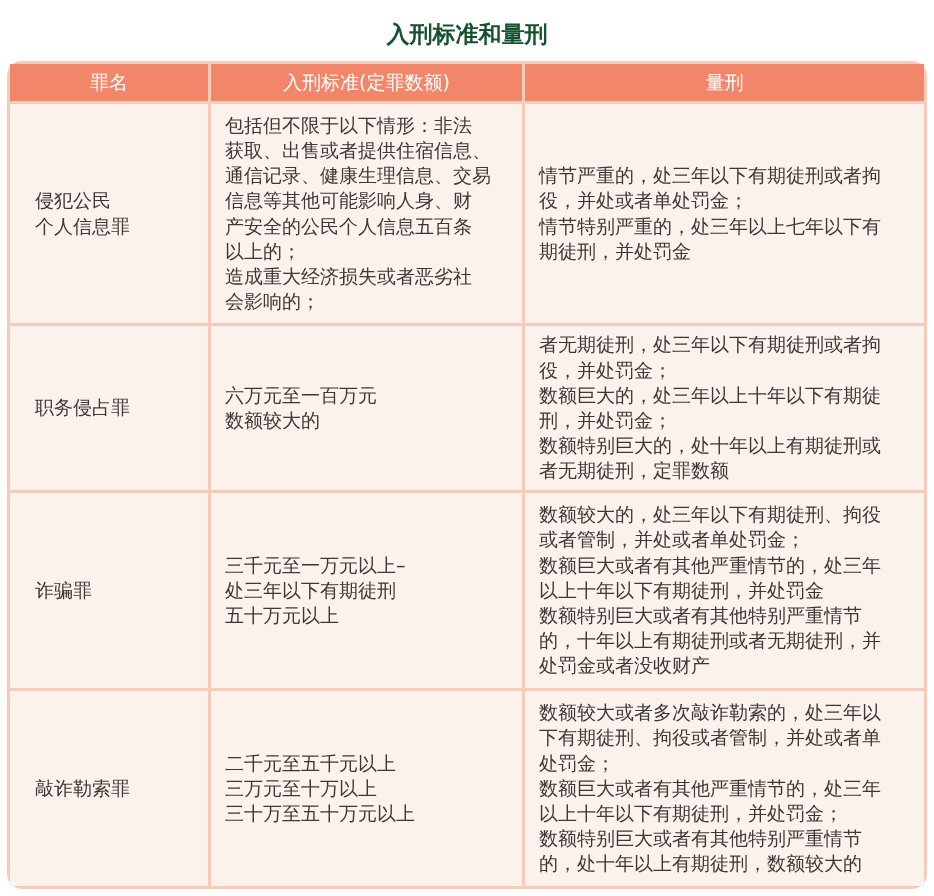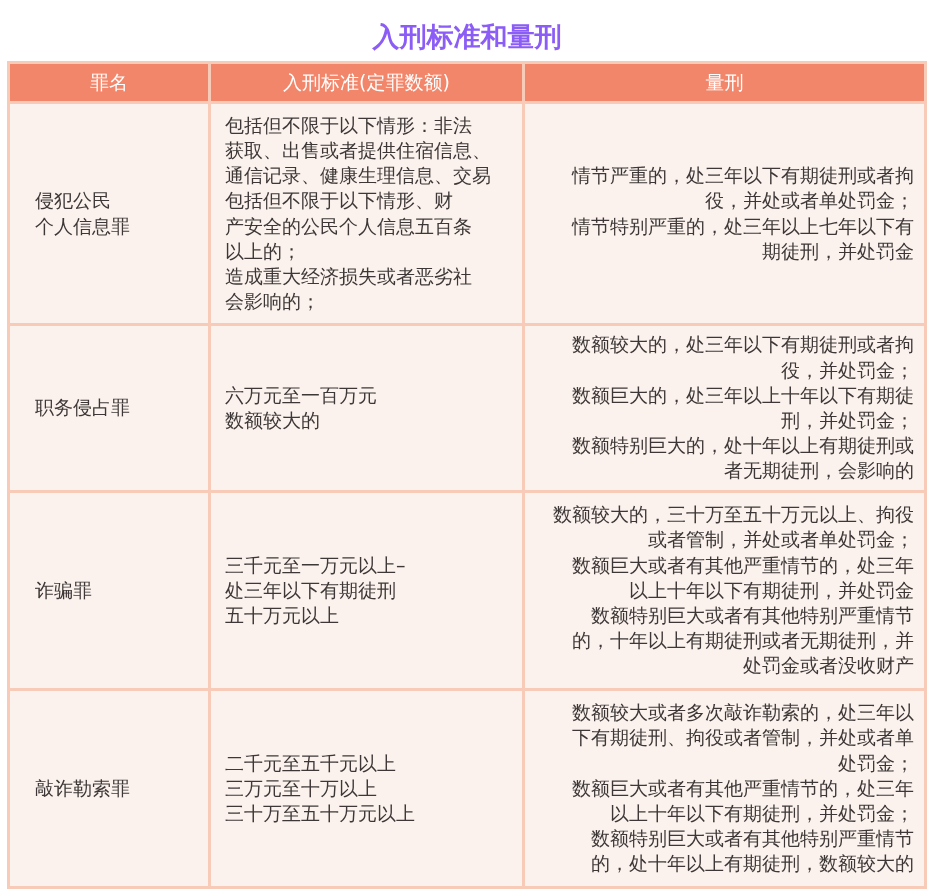--- a/index.html
+++ b/index.html
@@ -15,32 +15,33 @@
       font-family: "DejaVu Sans", "Liberation Sans", sans-serif;
       color: #3a3533;
     }
     .page-title {
       position: absolute;
       top: 0;
       left: 0;
       width: 934px;
       height: 40px;
       text-align: center;
-      font-size: 27px;
+      font-size: 23px;
       line-height: 38px;
-      color: #8b5cf6;
+      color: #14532d;
       letter-spacing: 0px;
     }
     .table-wrap {
       position: absolute;
       left: 7px;
       top: 61px;
       width: 920px;
       height: 828px;
       background: #f7cbb7;
+      border-radius: 15px;
     }
     table {
       border-collapse: separate;
       border-spacing: 3px;
       width: 920px;
       height: 828px;
       table-layout: fixed;
     }
     th {
       background: #f2866a;
@@ -56,21 +57,21 @@
       background: #fbf2ed;
       font-size: 19px;
       line-height: 25.2px;
       vertical-align: middle;
       padding: 0 6px 0 14px;
       color: #3d3837;
       white-space: normal;
     }
     td.col-name { padding-left: 25px; }
     td.col-std { padding-left: 14px; padding-right: 8px; }
-    td.col-pen { padding-left: 26px; padding-right: 10px; text-align: right; }
+    td.col-pen { padding-left: 14px; padding-right: 10px; }
     .line { display: block; }
     col.c1 { width: 198px; }
     col.c2 { width: 311px; }
     col.c3 { width: auto; }
     tr.r1 td { height: 218px; }
     tr.r2 td { height: 163px; }
     tr.r3 td { height: 194px; }
     tr.r4 td { height: 194px; }
   </style>
 </head>
@@ -96,21 +97,21 @@
 
       <tr class="r1">
         <td class="col-name">
           <span class="line">侵犯公民</span>
           <span class="line">个人信息罪</span>
         </td>
         <td class="col-std">
           <span class="line">包括但不限于以下情形：非法</span>
           <span class="line">获取、出售或者提供住宿信息、</span>
           <span class="line">通信记录、健康生理信息、交易</span>
-          <span class="line">包括但不限于以下情形、财</span>
+          <span class="line">信息等其他可能影响人身、财</span>
           <span class="line">产安全的公民个人信息五百条</span>
           <span class="line">以上的；</span>
           <span class="line">造成重大经济损失或者恶劣社</span>
           <span class="line">会影响的；</span>
         </td>
         <td class="col-pen">
           <span class="line">情节严重的，处三年以下有期徒刑或者拘</span>
           <span class="line">役，并处或者单处罚金；</span>
           <span class="line">情节特别严重的，处三年以上七年以下有</span>
           <span class="line">期徒刑，并处罚金</span>
@@ -119,40 +120,40 @@
 
       <tr class="r2">
         <td class="col-name">
           <span class="line">职务侵占罪</span>
         </td>
         <td class="col-std">
           <span class="line">六万元至一百万元</span>
           <span class="line">数额较大的</span>
         </td>
         <td class="col-pen">
-          <span class="line">数额较大的，处三年以下有期徒刑或者拘</span>
+          <span class="line">者无期徒刑，处三年以下有期徒刑或者拘</span>
           <span class="line">役，并处罚金；</span>
           <span class="line">数额巨大的，处三年以上十年以下有期徒</span>
           <span class="line">刑，并处罚金；</span>
           <span class="line">数额特别巨大的，处十年以上有期徒刑或</span>
-          <span class="line">者无期徒刑，会影响的</span>
+          <span class="line">者无期徒刑，定罪数额</span>
         </td>
       </tr>
 
       <tr class="r3">
         <td class="col-name">
           <span class="line">诈骗罪</span>
         </td>
         <td class="col-std">
           <span class="line">三千元至一万元以上–</span>
           <span class="line">处三年以下有期徒刑</span>
           <span class="line">五十万元以上</span>
         </td>
         <td class="col-pen">
-          <span class="line">数额较大的，三十万至五十万元以上、拘役</span>
+          <span class="line">数额较大的，处三年以下有期徒刑、拘役</span>
           <span class="line">或者管制，并处或者单处罚金；</span>
           <span class="line">数额巨大或者有其他严重情节的，处三年</span>
           <span class="line">以上十年以下有期徒刑，并处罚金</span>
           <span class="line">数额特别巨大或者有其他特别严重情节</span>
           <span class="line">的，十年以上有期徒刑或者无期徒刑，并</span>
           <span class="line">处罚金或者没收财产</span>
         </td>
       </tr>
 
       <tr class="r4">

